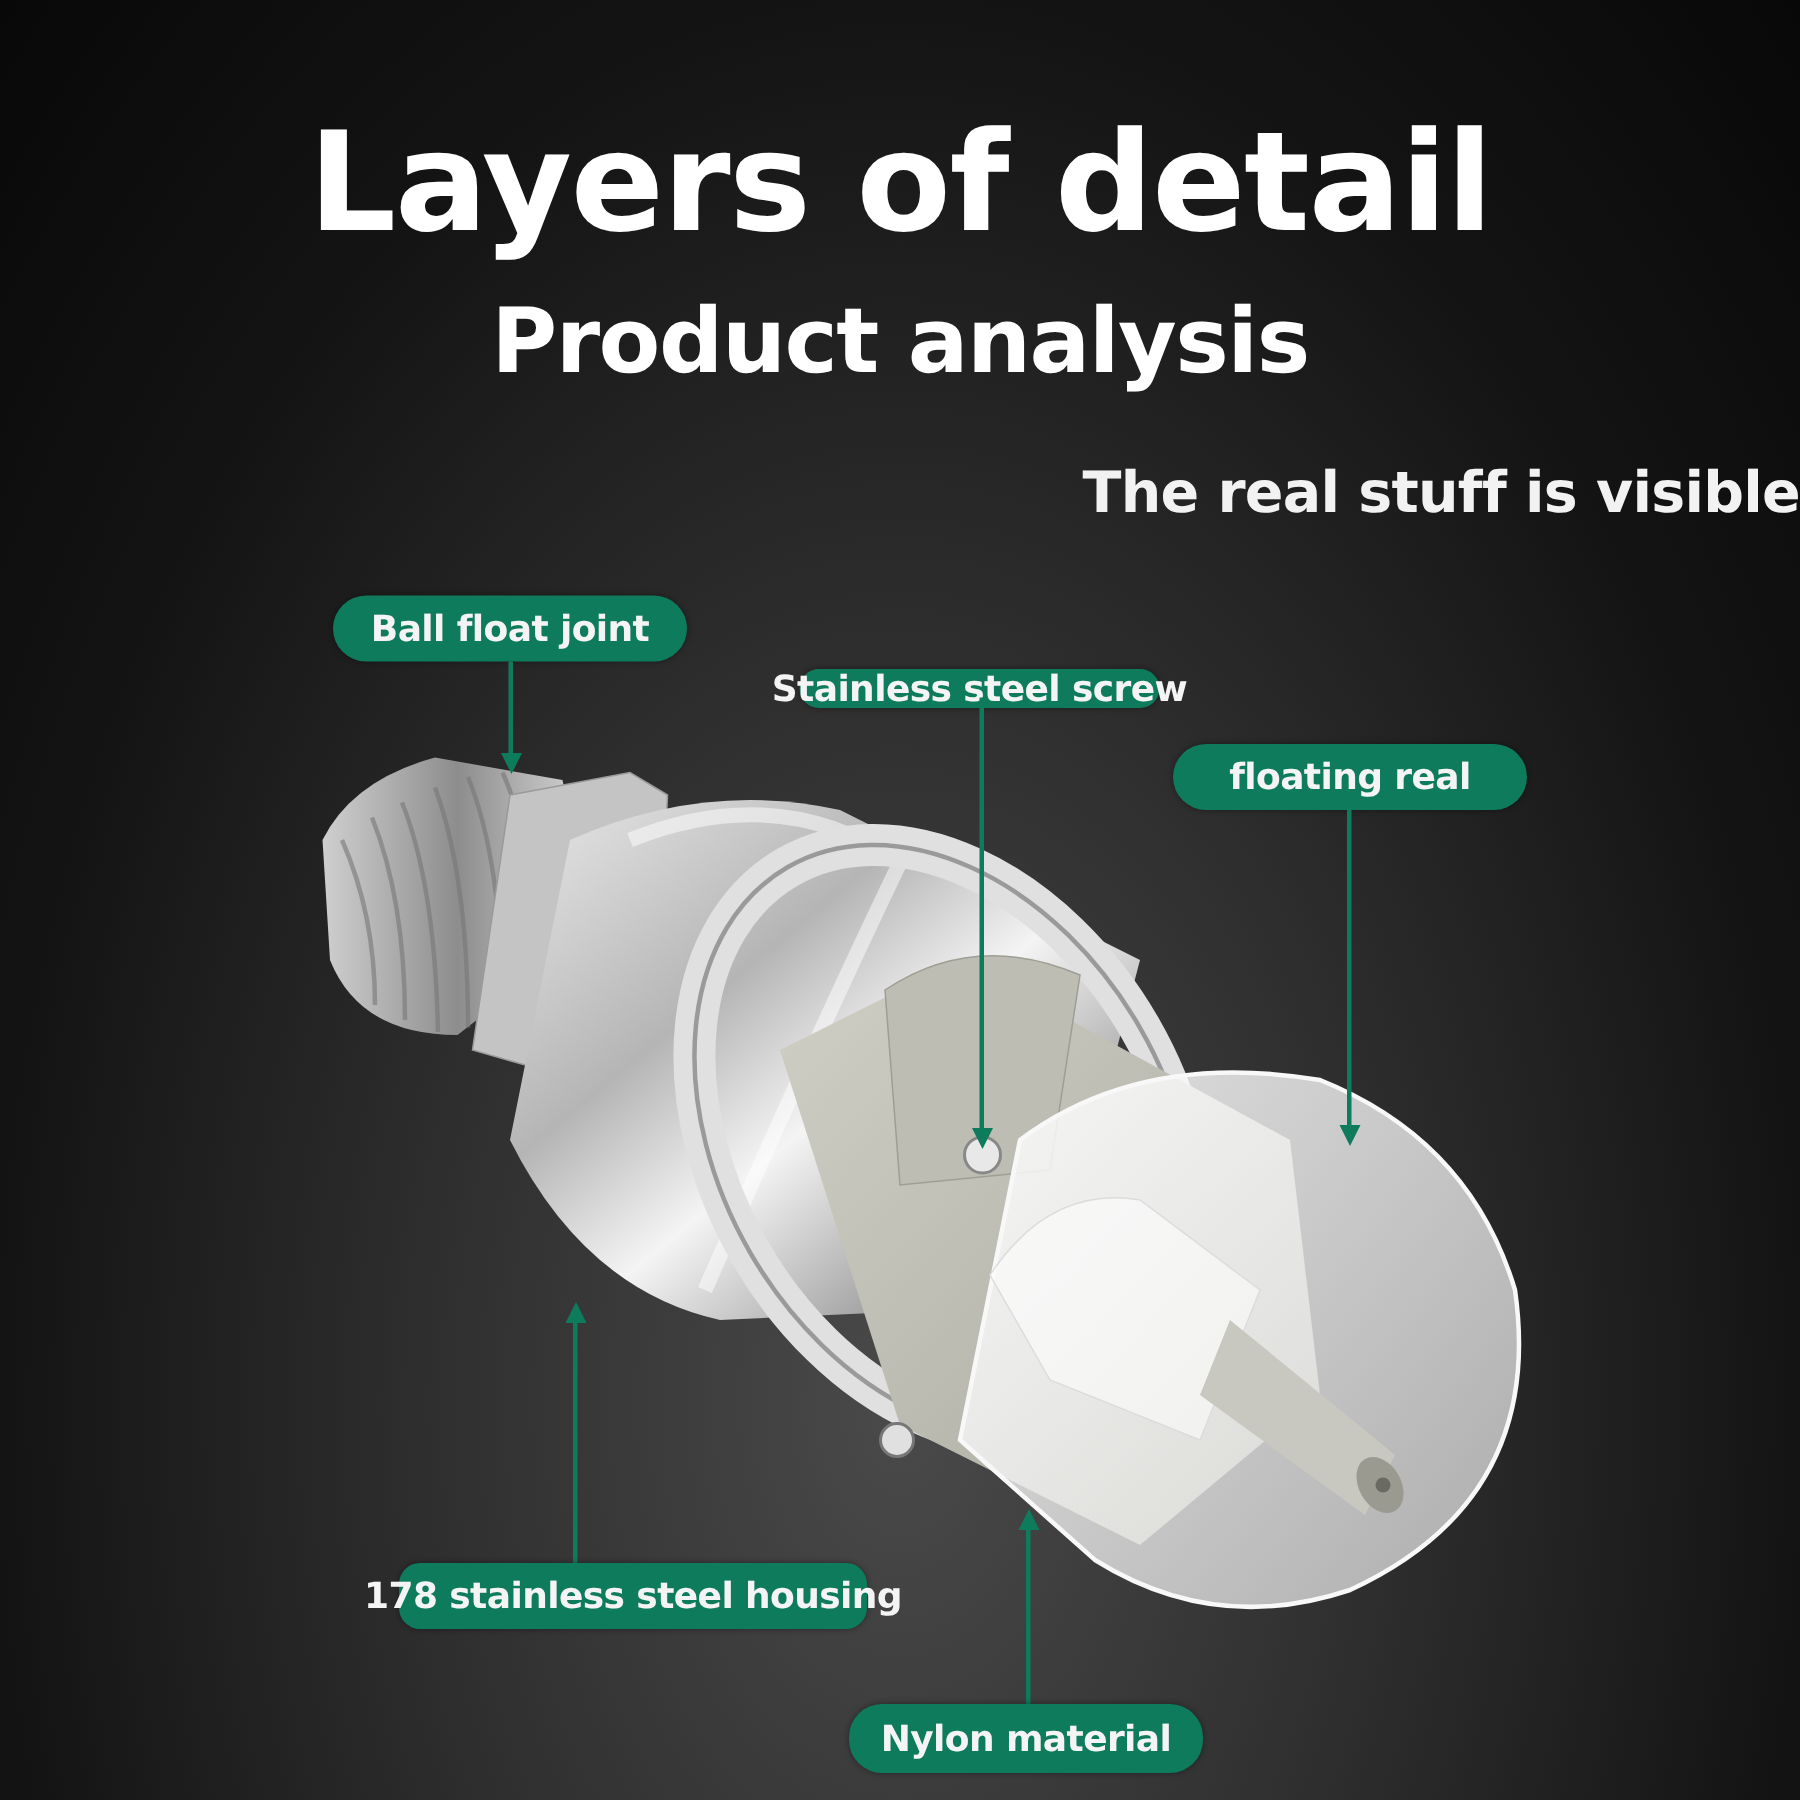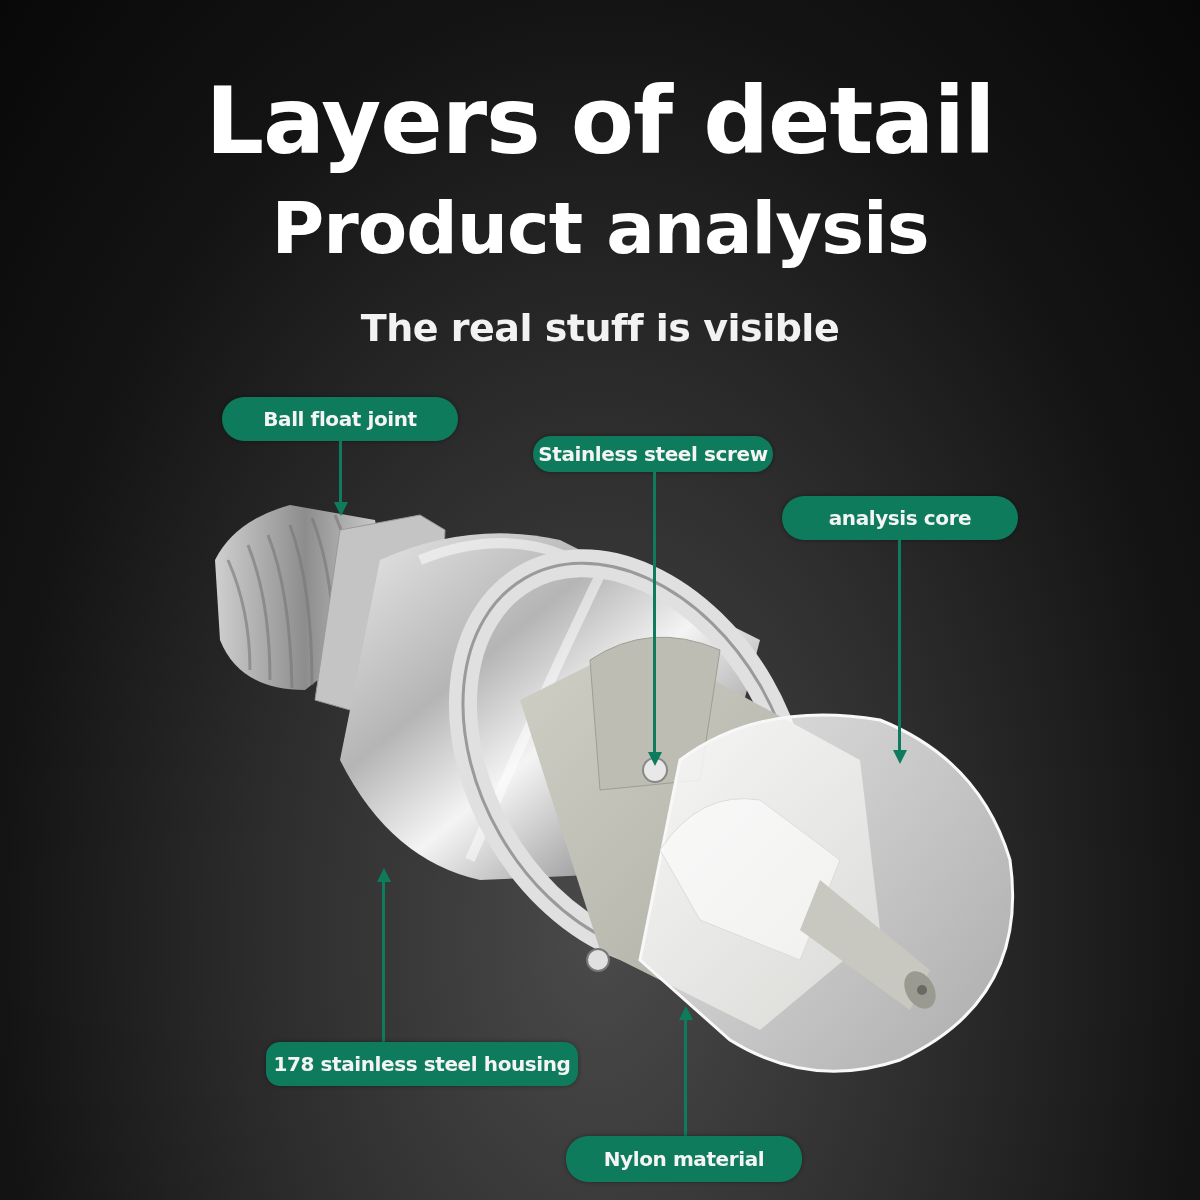--- a/index.html
+++ b/index.html
@@ -8,28 +8,28 @@
     background: radial-gradient(ellipse at 50% 78%, #4a4a4a 0%, #2e2e2e 38%, #141414 70%, #080808 100%);
     font-family: "DejaVu Sans", "Liberation Sans", sans-serif;
     position: relative;
   }
   .title {
     position: absolute; left: 0; right: 0; text-align: center;
     color: #ffffff; font-weight: bold; letter-spacing: -1px;
     font-family: "DejaVu Sans", sans-serif;
   }
   .title.l1 { top: 52px; font-size: 92px; line-height: 100px; margin-top: 20px; }
-  .title.l2 { top: 178px; font-size: 72px; line-height: 100px; }
+  .title.l2 { top: 178px; font-size: 60px; line-height: 100px; }
   .subtitle {
-    position: absolute; top: 306px; left: 0; right: 0; text-align: center;
+    position: absolute; top: 306px; left: 0; right: 0; text-align: right;
     color: #f2f2f2; font-weight: bold; font-size: 38px; letter-spacing: -0.5px;
   }
   .pill {
     position: absolute; background: #0e7c5c; color: #f4f4f4;
-    border-radius: 22px; font-weight: bold; font-size: 20px;
+    border-radius: 22px; font-weight: bold; font-size: 24px;
     display: flex; align-items: center; justify-content: center;
     white-space: nowrap; letter-spacing: -0.4px;
     box-shadow: 0 0 4px rgba(0,0,0,0.4);
   }
   .leader { position: absolute; width: 3px; background: #0e7c5c; }
   .arrow-down, .arrow-up { position: absolute; width: 0; height: 0;
     border-left: 7px solid transparent; border-right: 7px solid transparent; }
   .arrow-down { border-top: 14px solid #0e7c5c; }
   .arrow-up { border-bottom: 14px solid #0e7c5c; }
   svg.product { position: absolute; left: 0; top: 0; }
@@ -100,28 +100,28 @@
     <circle cx="922" cy="990" r="5" fill="#6a6a62"></circle>
   </g>
 </svg>
 
 <div class="pill" style="left:222px; top:397px; width:236px; height:44px;">
   <span>Ball float joint</span>
 </div>
 <div class="leader" style="left:339px; top:441px; height:62px;"></div>
 <div class="arrow-down" style="left:334px; top:502px;"></div>
 
-<div class="pill" style="left:533px; top:436px; width:240px; height:36px;justify-content:center;">
+<div class="pill" style="left:533px; top:446px; width:240px; height:26px;justify-content:center;">
   <span>Stainless steel screw</span>
 </div>
 <div class="leader" style="left:653px; top:465px; height:290px;"></div>
 <div class="arrow-down" style="left:648px; top:752px;"></div>
 
 <div class="pill" style="left:782px; top:496px; width:236px; height:44px;">
-  <span>analysis core</span>
+  <span>floating real</span>
 </div>
 <div class="leader" style="left:898px; top:540px; height:212px;"></div>
 <div class="arrow-down" style="left:893px; top:750px;"></div>
 
 <div class="leader" style="left:382px; top:880px; height:162px;"></div>
 <div class="arrow-up" style="left:377px; top:868px;"></div>
 <div class="pill" style="left:266px; top:1042px; width:312px; height:44px; border-radius:14px;">
   <span>178 stainless steel housing</span>
 </div>
 

